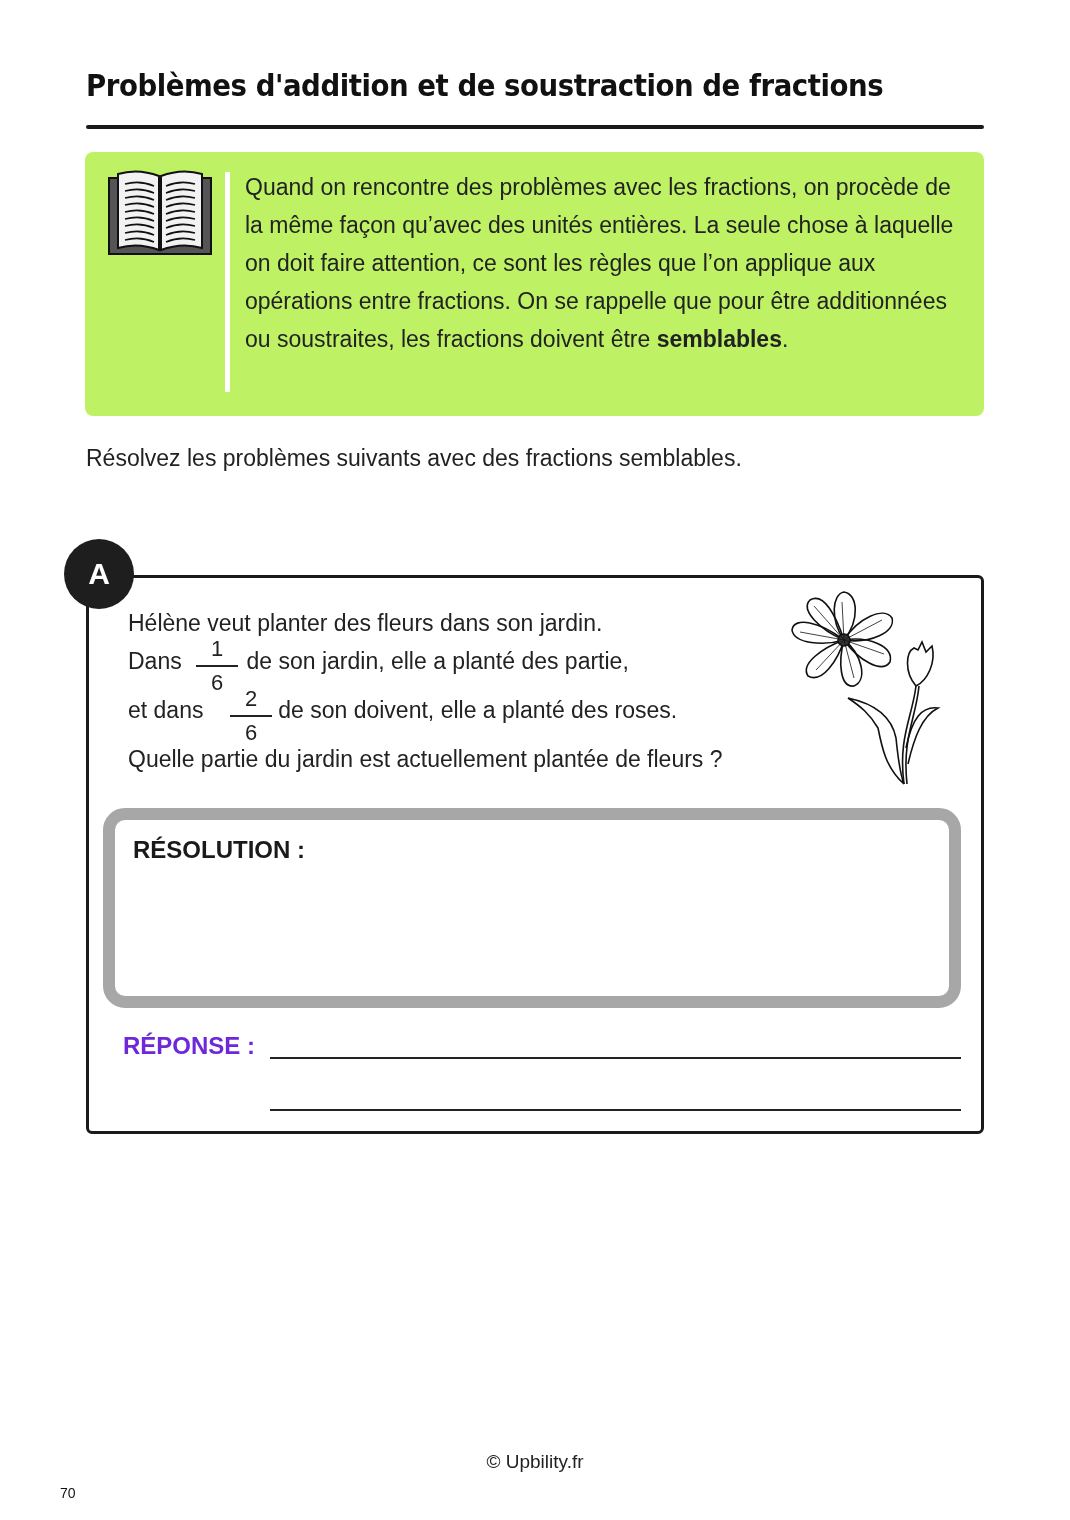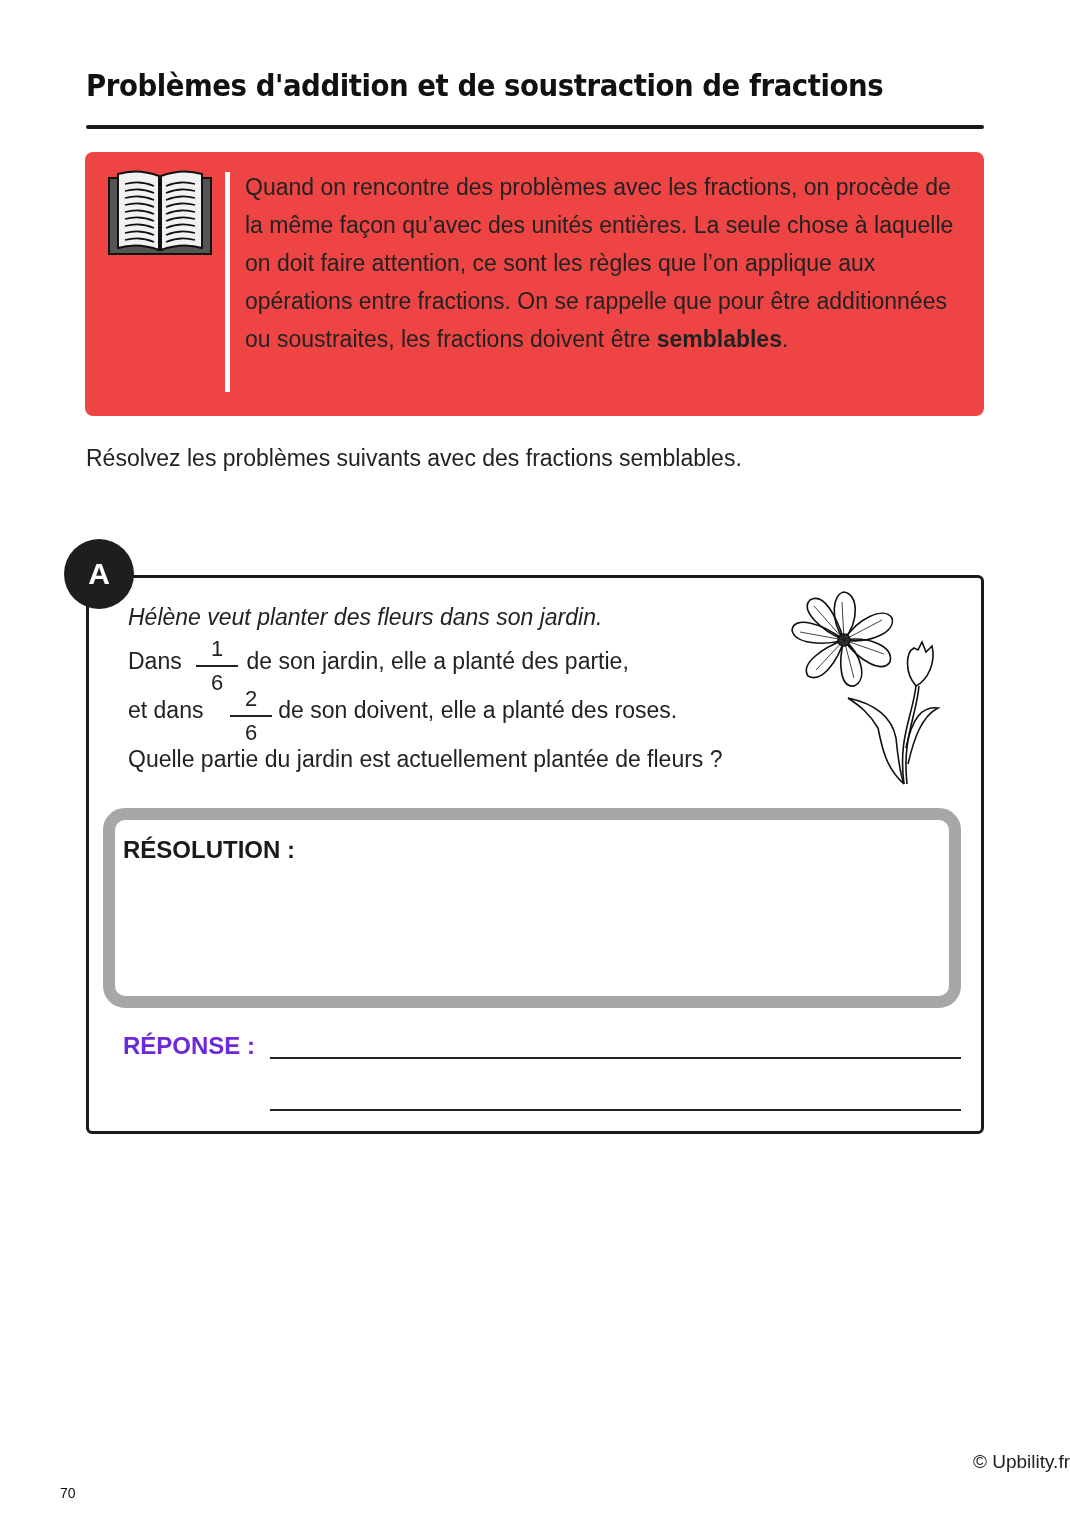--- a/index.html
+++ b/index.html
@@ -12,21 +12,21 @@
     font-family: "DejaVu Sans", sans-serif; font-weight: 700;
     font-size: 30px; letter-spacing: -0.5px; color: #111;
     transform: scaleX(0.92); transform-origin: left center; white-space: nowrap;
   }
   .title-rule {
     position: absolute; left: 86px; top: 125px; width: 898px; height: 4px;
     background: #1a1a1a; border-radius: 2px;
   }
   .info-box {
     position: absolute; left: 85px; top: 152px; width: 899px; height: 264px;
-    background: #ef4444; border-radius: 8px;
+    background: #bef264; border-radius: 8px;
   }
   .book-icon { position: absolute; left: 23px; top: 18px; width: 104px; height: 86px; }
   .info-divider {
     position: absolute; left: 140px; top: 20px; width: 5px; height: 220px; background: #ffffff;
   }
   .info-text {
     position: absolute; left: 160px; top: 16px; width: 720px;
     font-size: 23px; line-height: 38px; color: #222;
   }
   .info-text b { font-weight: 700; }
@@ -48,28 +48,28 @@
     position: absolute; display: flex; flex-direction: column; align-items: center; font-size: 22px;
   }
   .frac .num, .frac .den { line-height: 26px; }
   .frac .bar { height: 1.5px; background: #222; width: 42px; margin: 3px 0; }
   .flower { position: absolute; left: 786px; top: 588px; width: 166px; height: 200px; }
   .resolution {
     position: absolute; left: 103px; top: 808px; width: 834px; height: 176px;
     border: 12px solid #a7a7a7; border-radius: 22px; background: #fff;
   }
   .resolution-label {
-    position: absolute; left: 8px; top: 16px; font-size: 24px; font-weight: 700; color: #1a1a1a;
+    position: absolute; left: 18px; top: 16px; font-size: 24px; font-weight: 700; color: #1a1a1a;
   }
   .answer-label {
     position: absolute; left: 123px; top: 1032px; font-size: 24px; font-weight: 700; color: #6d28d9;
   }
   .answer-line { position: absolute; left: 270px; width: 691px; height: 1.5px; background: #222; }
   .footer {
-    position: absolute; left: 0; width: 1070px; top: 1451px; text-align: right; font-size: 19px; color: #222;
+    position: absolute; left: 0; width: 1070px; top: 1451px; text-align: center; font-size: 19px; color: #222;
   }
   .page-number { position: absolute; left: 60px; top: 1485px; font-size: 14px; color: #111; }
 </style>
 </head>
 <body>
 
 <div class="title">Problèmes d'addition et de soustraction de fractions</div>
 <div class="title-rule"></div>
 
 <div class="info-box">
@@ -101,21 +101,21 @@
   <div class="info-divider"></div>
   <div class="info-text"><span>Quand on rencontre des problèmes avec les fractions, on procède de la même façon qu’avec des unités entières. La seule chose à laquelle on doit faire attention, ce sont les règles que l’on applique aux opérations entre fractions. On se rappelle que pour être additionnées ou soustraites, les fractions doivent être </span><b>semblables</b><span>.</span></div>
 </div>
 
 <div class="instruction">Résolvez les problèmes suivants avec des fractions semblables.</div>
 
 <div class="card"></div>
 <div class="badge">A</div>
 
 <div class="problem">
-  <div class="pline" style="top:6px;font-style:italic;">Hélène veut planter des fleurs dans son jardin.</div>
+  <div class="pline" style="top:12px;">Hélène veut planter des fleurs dans son jardin.</div>
   <div class="pline" style="top:50px;">
     <span>Dans</span>
     <span style="display:inline-block;width:52px;"></span>
     <span>de son jardin, elle a planté des partie,</span>
   </div>
   <div class="frac" style="left:68px;top:38px;">
     <span class="num">1</span>
     <span class="bar"></span>
     <span class="den">6</span>
   </div>

